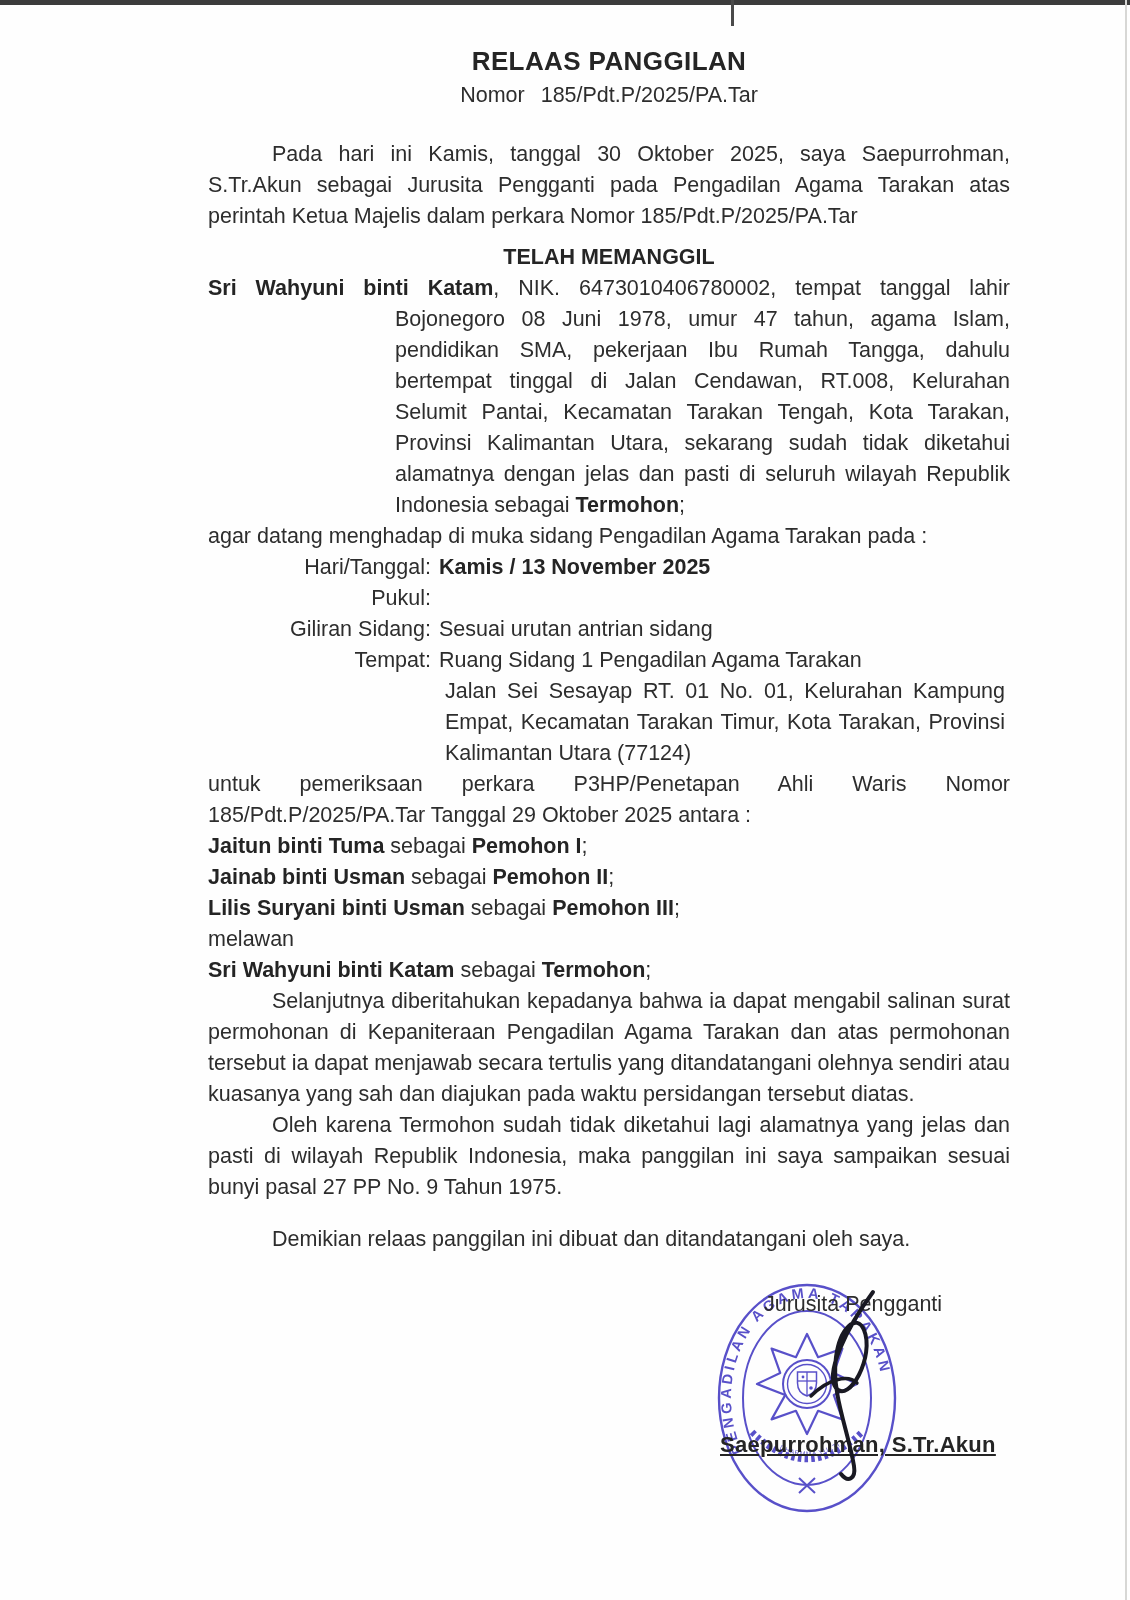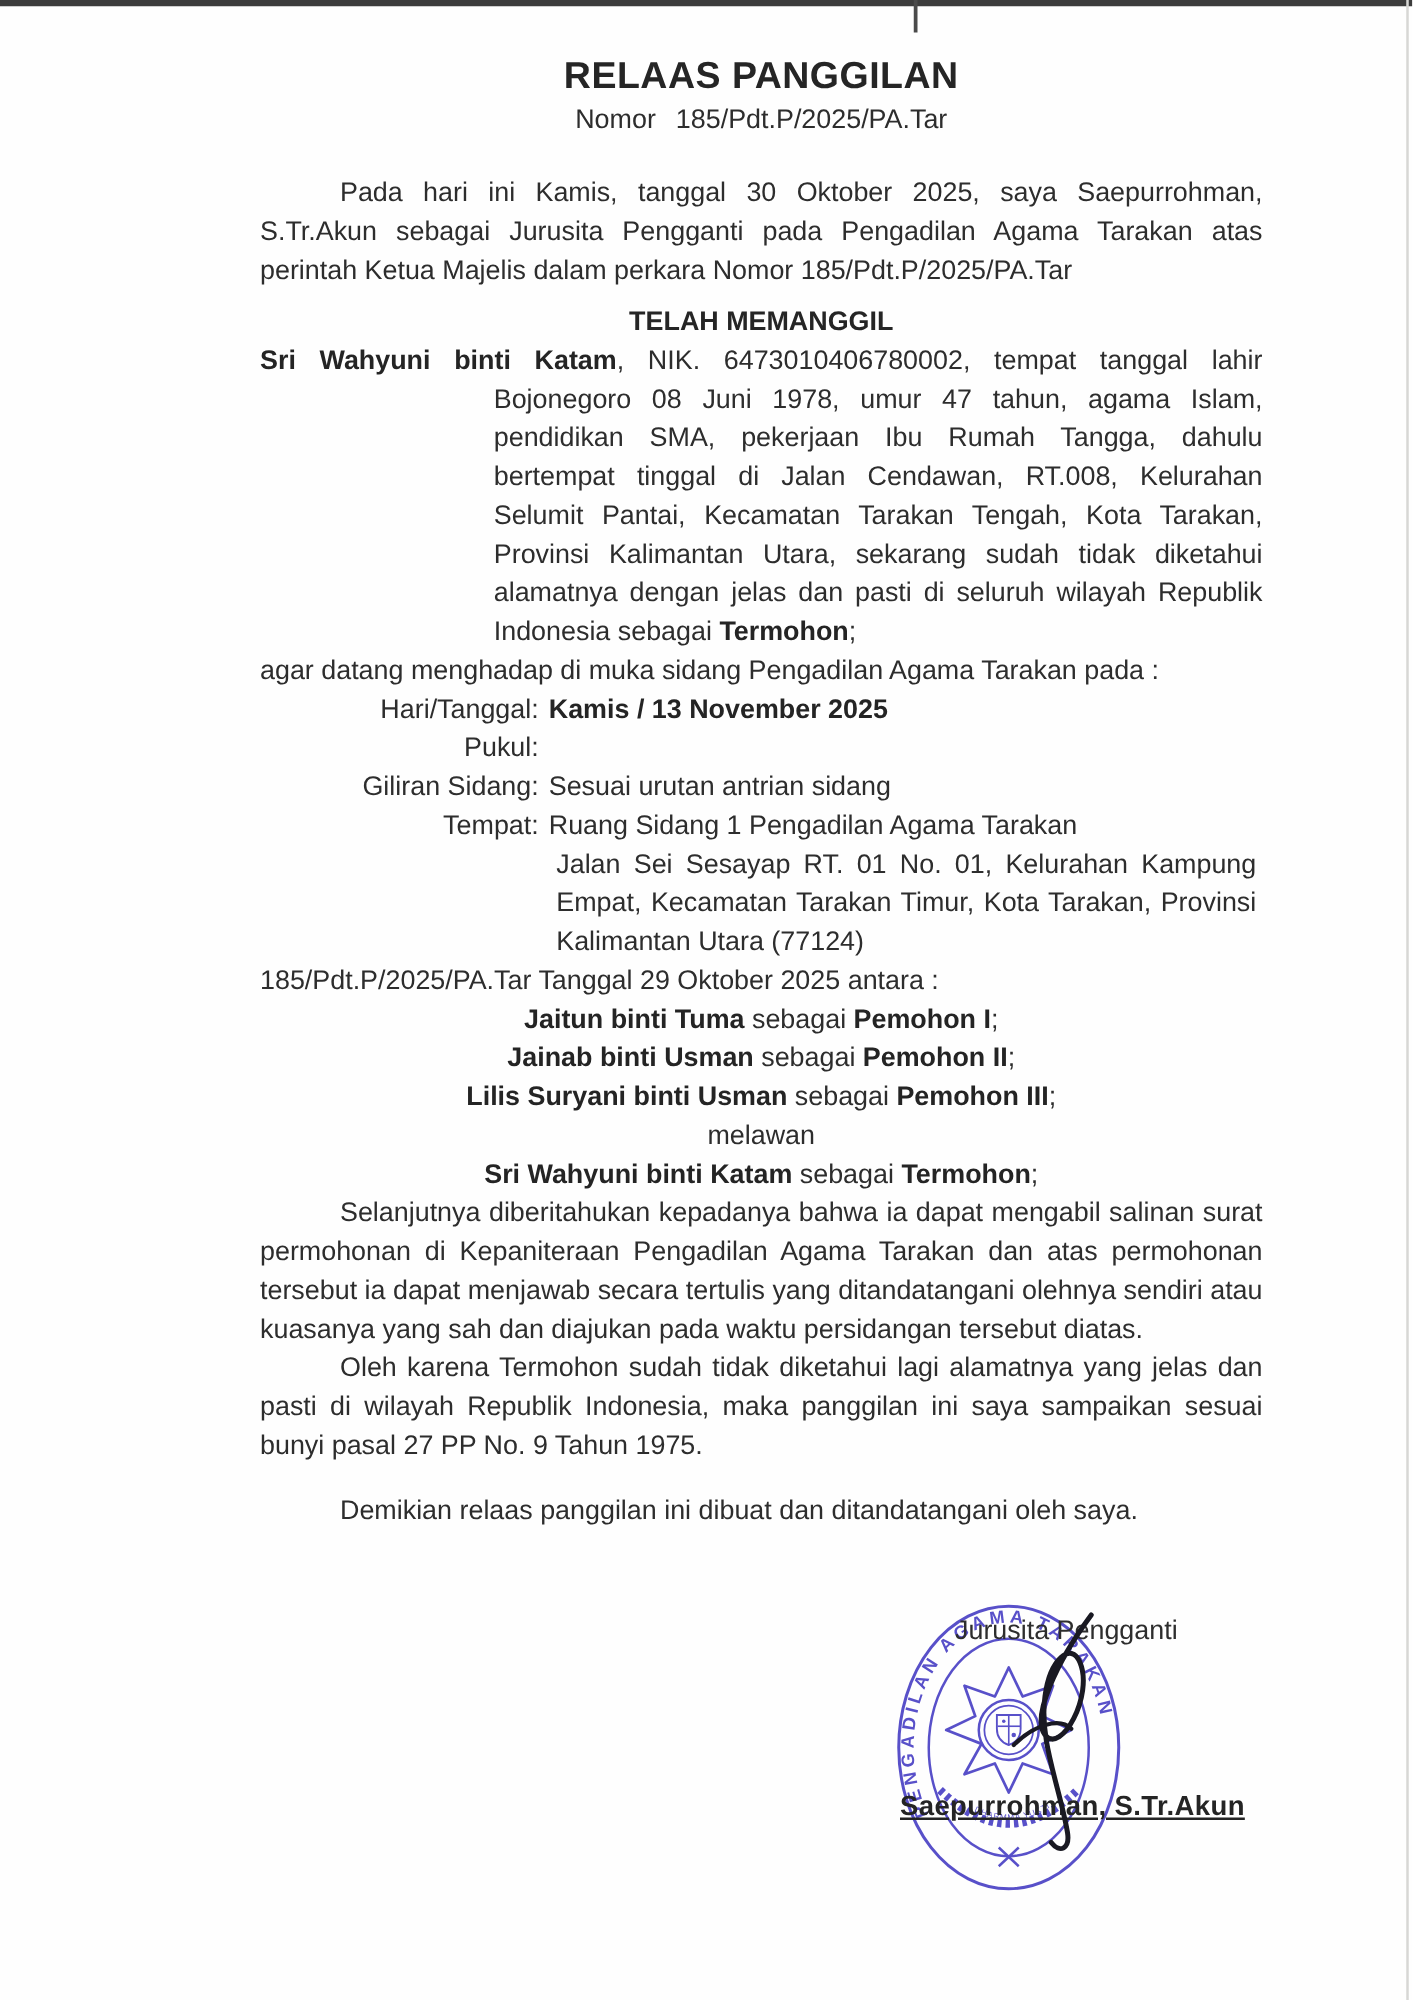--- a/index.html
+++ b/index.html
@@ -8,40 +8,40 @@
     background:#fefefe; overflow:hidden;
     font-family:"Liberation Sans", sans-serif;
     color:#2d2d2d;
   }
   .top-edge { position:absolute; top:0; left:0; width:1130px; height:5px; background:#3c3c3c; }
   .top-notch { position:absolute; top:0; left:731px; width:3px; height:26px; background:#4a4a4a; }
   .right-scan-line { position:absolute; top:0; right:3px; width:2px; height:1600px; background:#d7d7d5; }
 
   .content { position:absolute; left:208px; top:46px; width:802px; font-size:21.5px; line-height:31px; }
 
-  .doc-title { margin:0; font-size:30px; line-height:30px; font-weight:bold; text-align:center; letter-spacing:0.4px; color:#252525; }
+  .doc-title { margin:0; font-size:26px; line-height:30px; font-weight:bold; text-align:center; letter-spacing:0.4px; color:#252525; }
   .doc-number { margin:4px 0 0; text-align:center; }
   .num-label { margin-right:16px; }
 
   p { margin:0; }
   .just { text-align:justify; }
   .indent { text-indent:64px; }
   .intro { margin-top:28px; }
   .h2 { margin:10px 0 0; text-align:center; font-weight:bold; color:#252525; }
   .hang { padding-left:187px; text-indent:-187px; text-align:justify; }
   .b { font-weight:bold; color:#242424; }
 
   .schedule-row { display:flex; }
   .sch-label { width:217px; flex:none;text-align:right; }
   .sch-colon { width:14px; flex:none; }
   .sch-value { flex:1; }
   .venue { margin-left:237px; width:560px; text-align:justify; }
 
   .case-l1 { text-align:justify; text-align-last:justify; }
-  .center-line { text-align:center; }
+  .center-line { text-align:left; }
   .closing { margin-top:21px; }
 
   .sig-block { position:absolute; left:690px; top:1280px; width:380px; height:315px; }
   .sig-title { position:absolute; left:74px; top:12px; font-size:21.5px; white-space:nowrap; z-index:3; }
   .sig-name { position:absolute; left:30px; top:152px; font-size:22px; font-weight:bold; letter-spacing:0.3px; white-space:nowrap; z-index:3; color:#242424;text-decoration:underline; }
   .stamp-svg { position:absolute; left:22px; top:0; z-index:2; opacity:0.92; }
   .ink-svg { position:absolute; left:105px; top:2px; z-index:4; }
 </style>
 </head>
 <body>
@@ -78,20 +78,21 @@
       <div class="sch-colon">:</div>
       <div class="sch-value">Sesuai urutan antrian sidang</div>
     </div>
     <div class="schedule-row">
       <div class="sch-label">Tempat</div>
       <div class="sch-colon">:</div>
       <div class="sch-value">Ruang Sidang 1 Pengadilan Agama Tarakan</div>
     </div>
     <div class="venue">Jalan Sei Sesayap RT. 01 No. 01, Kelurahan Kampung Empat, Kecamatan Tarakan Timur, Kota Tarakan, Provinsi Kalimantan Utara (77124)</div>
 
+    <p class="case-l1">untuk pemeriksaan perkara P3HP/Penetapan Ahli Waris Nomor</p>
     <p>185/Pdt.P/2025/PA.Tar Tanggal 29 Oktober 2025 antara :</p>
 
     <p class="center-line"><span class="b">Jaitun binti Tuma</span><span> sebagai </span><span class="b">Pemohon I</span><span>;</span></p>
     <p class="center-line"><span class="b">Jainab binti Usman</span><span> sebagai </span><span class="b">Pemohon II</span><span>;</span></p>
     <p class="center-line"><span class="b">Lilis Suryani binti Usman</span><span> sebagai </span><span class="b">Pemohon III</span><span>;</span></p>
     <p class="center-line">melawan</p>
     <p class="center-line"><span class="b">Sri Wahyuni binti Katam</span><span> sebagai </span><span class="b">Termohon</span><span>;</span></p>
 
     <p class="just indent">Selanjutnya diberitahukan kepadanya bahwa ia dapat mengabil salinan surat permohonan di Kepaniteraan Pengadilan Agama Tarakan dan atas permohonan tersebut ia dapat menjawab secara tertulis yang ditandatangani olehnya sendiri atau kuasanya yang sah dan diajukan pada waktu persidangan tersebut diatas.</p>
     <p class="just indent">Oleh karena Termohon sudah tidak diketahui lagi alamatnya yang jelas dan pasti di wilayah Republik Indonesia, maka panggilan ini saya sampaikan sesuai bunyi pasal 27 PP No. 9 Tahun 1975.</p>

